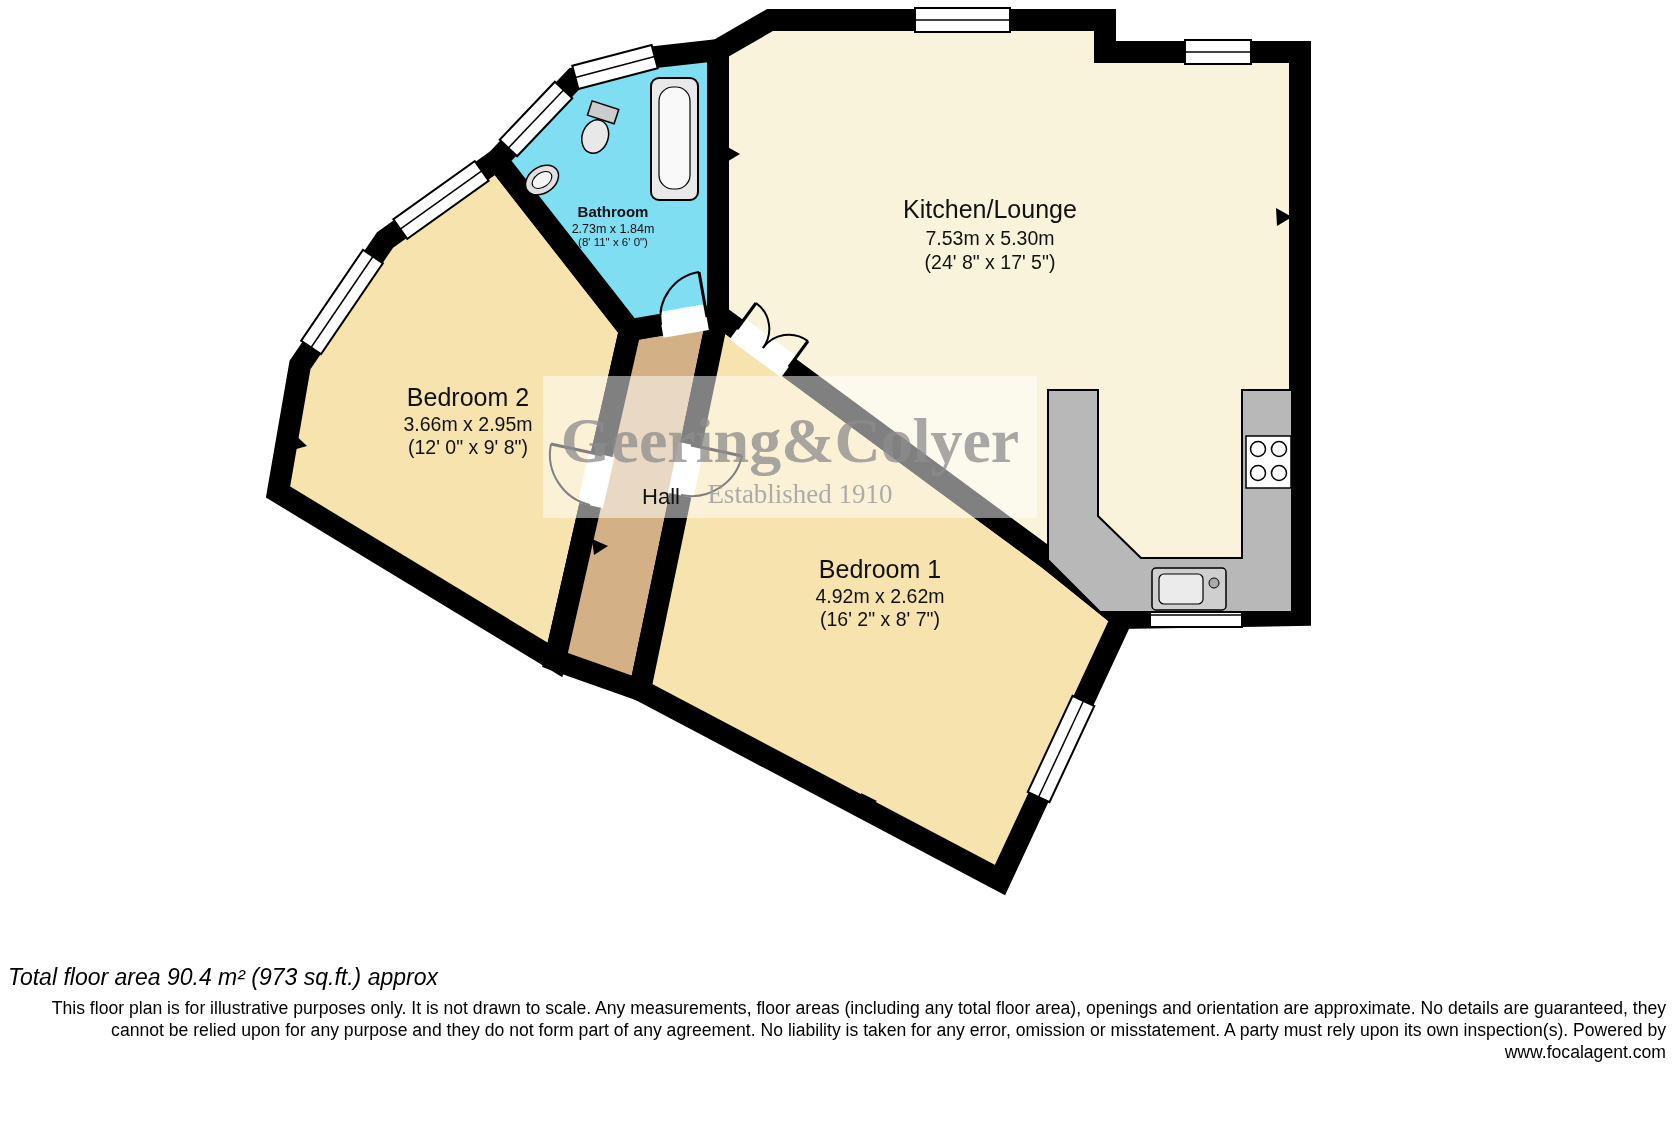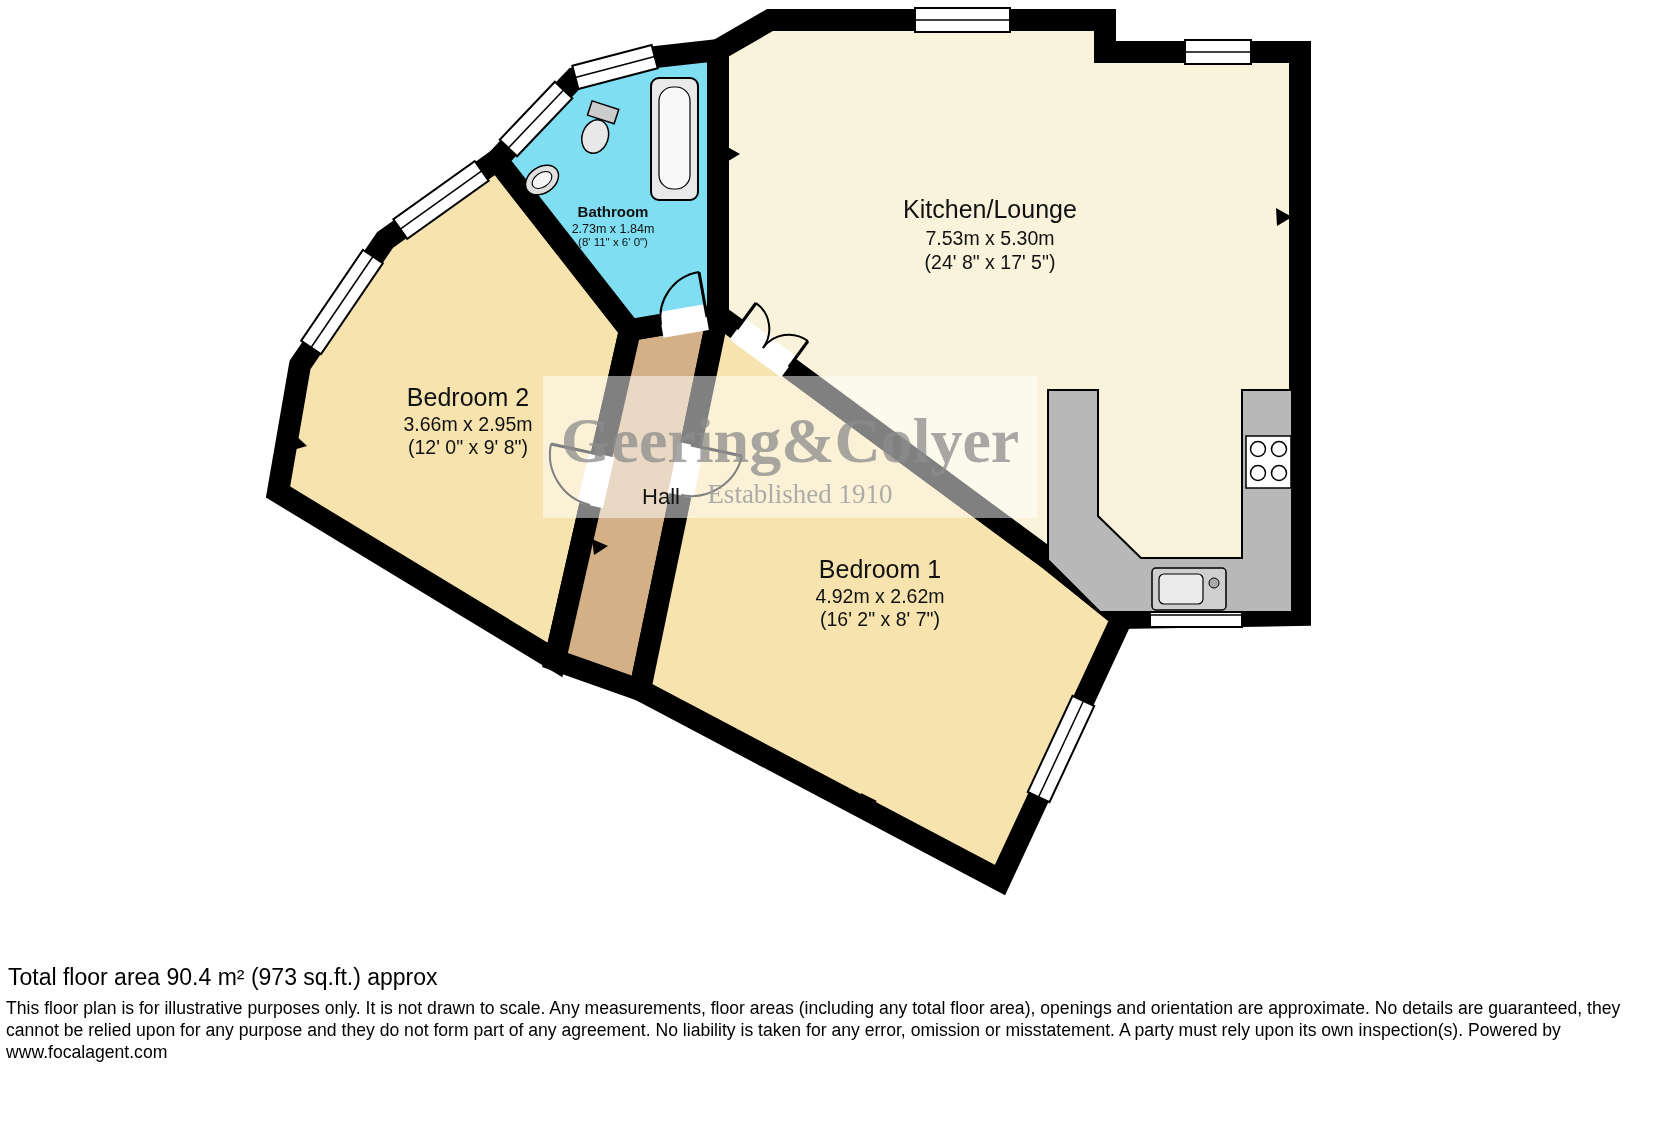--- a/index.html
+++ b/index.html
@@ -7,22 +7,22 @@
   .plan-wrap{width:1672px;height:958px;}
   svg{display:block;}
   .room-name{font-size:25px;fill:#111;}
   .room-name-sm{font-size:15px;font-weight:bold;fill:#111;}
   .room-dim{font-size:19.5px;fill:#111;}
   .room-dim-sm{font-size:12.5px;fill:#111;}
   .room-dim-xs{font-size:11.5px;fill:#111;}
   .hall-name{font-size:22px;fill:#111;}
   .wm-brand{font-family:"Liberation Serif",serif;font-weight:bold;font-size:64px;opacity:.75;}
   .wm-est{font-family:"Liberation Serif",serif;font-size:27px;opacity:.8;fill:#9a9a9a;}
-  .total-area{font-size:23px;margin:6px 0 6px 8px;}
-  .disclaimer{font-size:17.6px;line-height:1.26;text-align:left;padding:0 6px;}
+  .total-area{font-size:23px;margin:6px 0 6px 8px;font-style:italic;}
+  .disclaimer{font-size:17.6px;line-height:1.26;text-align:right;padding:0 6px;}
   text{text-anchor:middle;}
 </style>
 </head>
 <body>
 
 <div class="page">
   <div class="plan-wrap">
     <svg width="1672" height="958" viewBox="0 0 1672 958">
 
       <path stroke="#000" stroke-width="22" stroke-linejoin="miter" d="M497,160 L385,240 L300,365 L278,492 L555,660 L630,330 Z" fill="#f6e3ae"></path>

